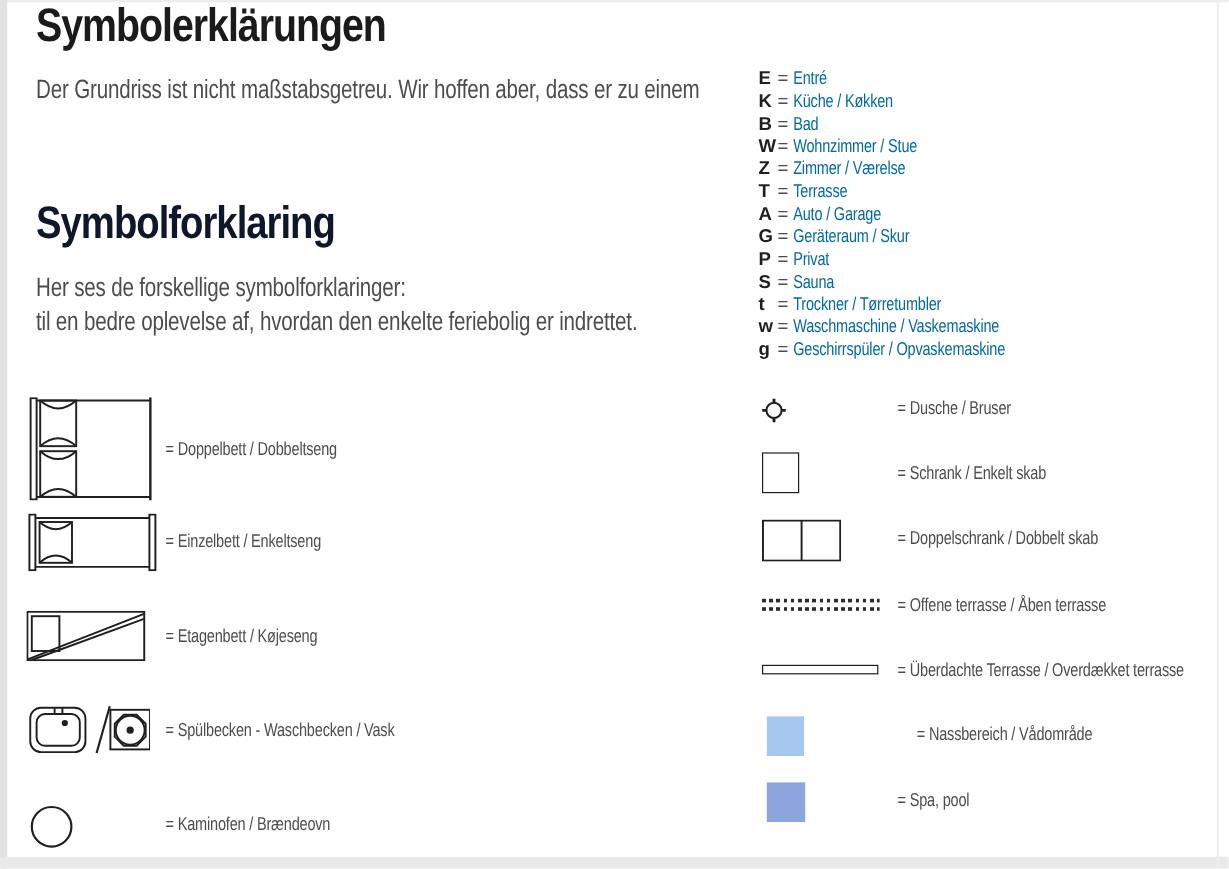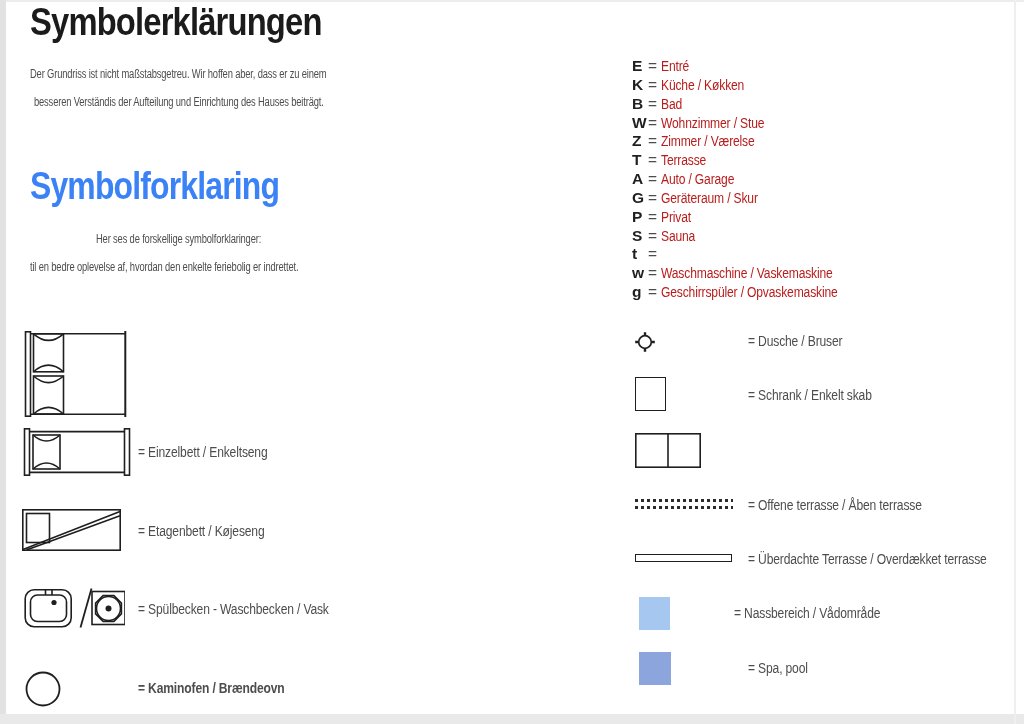--- a/index.html
+++ b/index.html
@@ -11,56 +11,55 @@
   .edge-left{position:absolute;left:0;top:0;width:6px;height:100%;background:#e2e2e2;}
   .edge-top{position:absolute;left:0;top:0;width:100%;height:2px;background:#ededed;}
   .edge-bottom{position:absolute;left:0;top:714px;width:100%;height:10px;background:#e9e9e9;}
   .edge-right{position:absolute;left:1014px;top:0;width:2px;height:100%;background:#efefef;}
 
   
   .cond{display:inline-block;transform:scaleX(0.78);transform-origin:0 50%;white-space:nowrap;letter-spacing:-0.2px;}
   .cond-h{display:inline-block;transform:scaleX(0.84);transform-origin:0 50%;white-space:nowrap;letter-spacing:-1px;}
 
   .h1{position:absolute;left:30px;top:0px;font-size:39px;line-height:44px;color:#1b1b1b;font-weight:bold;}
-  .h2{position:absolute;left:30px;top:164px;font-size:38px;line-height:44px;color:#3b82f6;font-weight:bold;}
-  .para{position:absolute;left:30px;font-size:12px;line-height:27.5px;color:#4d4d4d;text-align:center;}
+  .h2{position:absolute;left:30px;top:164px;font-size:38px;line-height:44px;color:#0f172a;font-weight:bold;}
+  .para{position:absolute;left:30px;font-size:22px;line-height:27.5px;color:#4d4d4d;}
   .para-de{top:61px;}
   .para-da{top:226px;}
 
   
   .sym{position:absolute;}
   .sym svg{display:block;}
   .sym-label{position:absolute;font-size:15.5px;line-height:18px;color:#4d4d4d;}
 
   
   .codes{position:absolute;left:632px;top:57px;}
   .code-row{display:flex;height:18.85px;align-items:baseline;font-size:15.5px;line-height:18.85px;}
   .code-letter{width:16px;font-weight:bold;color:#1f1f1f;}
   .code-eq{width:13px;color:#4d4d4d;}
-  .code-label{color:#b91c1c;}
+  .code-label{color:#0369a1;}
 
   .box{position:absolute;border:1.6px solid #1f1f1f;background:#fff;}
   .fillbox{position:absolute;}
   .dotted-terrace{position:absolute;left:635px;top:499px;width:98px;height:12px;}
   .dotted-terrace .dotrow{height:3px;background-image:repeating-linear-gradient(90deg,#2b2b2b 0 3px,transparent 3px 6px);}
   .dotted-terrace .dotrow + .dotrow{margin-top:4px;}
 </style>
 </head>
 <body>
 
 <div class="page">
   <div class="edge-top"></div>
   <div class="edge-left"></div>
   <div class="edge-bottom"></div>
   <div class="edge-right"></div>
 
   <div class="h1"><span class="cond-h">Symbolerklärungen</span></div>
   <div class="para para-de">
     <div><span class="cond">Der Grundriss ist nicht maßstabsgetreu. Wir hoffen aber, dass er zu einem</span></div>
-    <div><span class="cond">besseren Verständis der Aufteilung und Einrichtung des Hauses beiträgt.</span></div>
   </div>
 
   <div class="h2"><span class="cond-h">Symbolforklaring</span></div>
   <div class="para para-da">
     <div><span class="cond">Her ses de forskellige symbolforklaringer:</span></div>
     <div><span class="cond">til en bedre oplevelse af, hvordan den enkelte feriebolig er indrettet.</span></div>
   </div>
 
   <div class="codes">
     <div class="code-row">
@@ -109,20 +108,21 @@
         <span class="code-label"><span class="cond">Privat</span></span>
       </div>
     <div class="code-row">
         <span class="code-letter">S</span>
         <span class="code-eq">=</span>
         <span class="code-label"><span class="cond">Sauna</span></span>
       </div>
     <div class="code-row">
         <span class="code-letter">t</span>
         <span class="code-eq">=</span>
+        <span class="code-label"><span class="cond">Trockner / Tørretumbler</span></span>
       </div>
     <div class="code-row">
         <span class="code-letter">w</span>
         <span class="code-eq">=</span>
         <span class="code-label"><span class="cond">Waschmaschine / Vaskemaskine</span></span>
       </div>
     <div class="code-row">
         <span class="code-letter">g</span>
         <span class="code-eq">=</span>
         <span class="code-label"><span class="cond">Geschirrspüler / Opvaskemaskine</span></span>
@@ -135,20 +135,21 @@
         <rect x="1.5" y="0.8" width="5" height="84.4"></rect>
         <path d="M6.5,2.8 H101.3 M6.5,83.2 H101.3"></path>
         <path d="M101.3,0 V86" stroke-width="2"></path>
         <rect x="9.5" y="2.8" width="30" height="38"></rect>
         <path d="M9.5,2.8 Q24.5,16 39.5,2.8 M9.5,40.8 Q24.5,27.5 39.5,40.8"></path>
         <rect x="9.5" y="45" width="30" height="38"></rect>
         <path d="M9.5,45 Q24.5,58.2 39.5,45 M9.5,83 Q24.5,69.8 39.5,83"></path>
       </g>
     </svg>
   </div>
+  <div class="sym-label" style="left:138px;top:366px;"><span class="cond">= Doppelbett / Dobbeltseng</span></div>
 
   <div class="sym" style="left:23px;top:428px;">
     <svg width="108" height="48" viewBox="0 0 108 48">
       <g fill="none" stroke="#1f1f1f" stroke-width="1.6">
         <rect x="1.5" y="0.8" width="5" height="46.4"></rect>
         <rect x="101.5" y="0.8" width="5" height="46.4"></rect>
         <path d="M6.5,3.6 H101.5 M6.5,44.4 H101.5"></path>
         <rect x="10" y="7" width="27" height="34"></rect>
         <path d="M10,7 Q23.5,19 37,7 M10,41 Q23.5,29 37,41"></path>
       </g>
@@ -182,21 +183,21 @@
       </g>
     </svg>
   </div>
   <div class="sym-label" style="left:138px;top:600px;"><span class="cond">= Spülbecken - Waschbecken / Vask</span></div>
 
   <div class="sym" style="left:24px;top:670px;">
     <svg width="38" height="38" viewBox="0 0 38 38">
       <circle cx="19" cy="19" r="16.5" fill="none" stroke="#1f1f1f" stroke-width="1.8"></circle>
     </svg>
   </div>
-  <div class="sym-label" style="left:138px;top:679px;font-weight:bold;"><span class="cond">= Kaminofen / Brændeovn</span></div>
+  <div class="sym-label" style="left:138px;top:679px;"><span class="cond">= Kaminofen / Brændeovn</span></div>
 
   <div class="sym" style="left:633px;top:330px;">
     <svg width="24" height="24" viewBox="0 0 24 24">
       <g stroke="#1f1f1f" fill="none">
         <circle cx="12" cy="12" r="6.3" stroke-width="1.7"></circle>
         <path d="M12,2.2 V5.4 M12,18.6 V21.8 M2.2,12 H5.4 M18.6,12 H21.8" stroke-width="2.4"></path>
       </g>
     </svg>
   </div>
   <div class="sym-label" style="left:748px;top:332px;"><span class="cond">= Dusche / Bruser</span></div>
@@ -205,28 +206,29 @@
   <div class="sym-label" style="left:748px;top:386px;"><span class="cond">= Schrank / Enkelt skab</span></div>
 
   <div class="sym" style="left:635px;top:433px;">
     <svg width="66" height="35" viewBox="0 0 66 35">
       <g fill="none" stroke="#1f1f1f" stroke-width="1.6">
         <rect x="0.8" y="0.8" width="64.4" height="33.4"></rect>
         <path d="M33,0.8 V34.2"></path>
       </g>
     </svg>
   </div>
+  <div class="sym-label" style="left:748px;top:440px;"><span class="cond">= Doppelschrank / Dobbelt skab</span></div>
 
   <div class="dotted-terrace">
     <div class="dotrow"></div>
     <div class="dotrow"></div>
   </div>
   <div class="sym-label" style="left:748px;top:496px;"><span class="cond">= Offene terrasse / Åben terrasse</span></div>
 
   <div class="box" style="left:635px;top:554px;width:95px;height:6px;border-width:1.4px;"></div>
   <div class="sym-label" style="left:748px;top:550px;"><span class="cond">= Überdachte Terrasse / Overdækket terrasse</span></div>
 
   <div class="fillbox" style="left:639px;top:597px;width:31px;height:33px;background:#a5c7f0;"></div>
-  <div class="sym-label" style="left:734px;top:604px;"><span class="cond">= Nassbereich / Vådområde</span></div>
+  <div class="sym-label" style="left:764px;top:604px;"><span class="cond">= Nassbereich / Vådområde</span></div>
 
   <div class="fillbox" style="left:639px;top:652px;width:32px;height:33px;background:#8ca5dc;"></div>
   <div class="sym-label" style="left:748px;top:659px;text-align:right;"><span class="cond">= Spa, pool</span></div>
 </div>
 
 </body></html>

